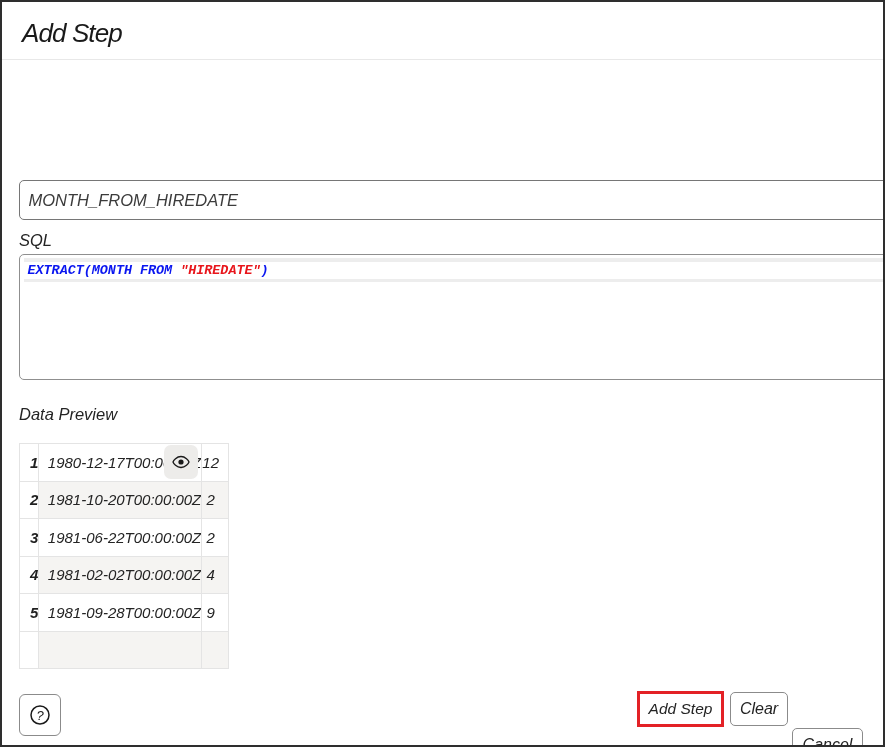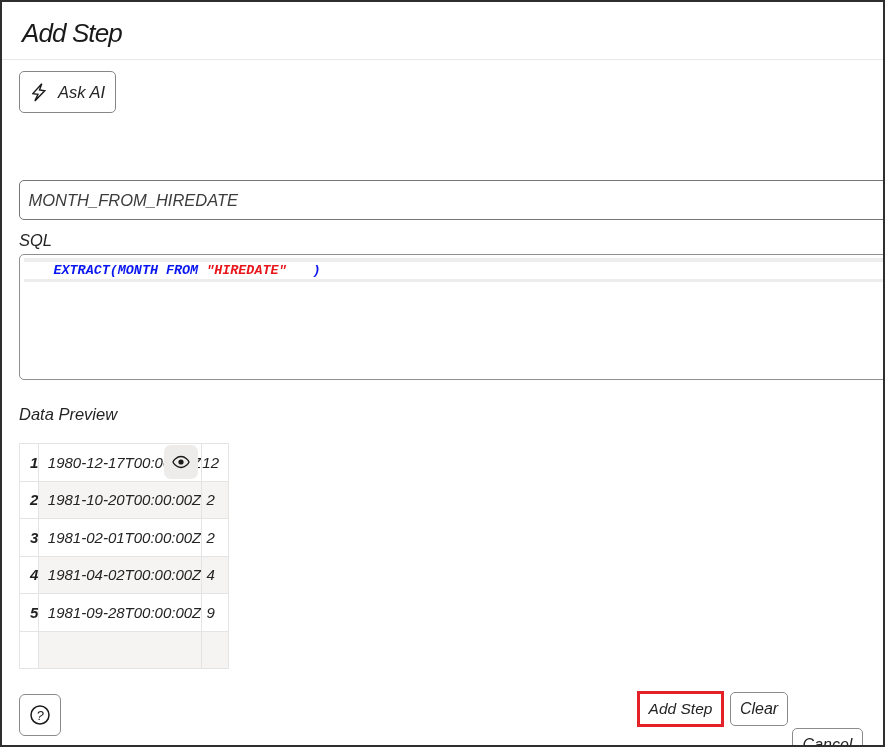--- a/index.html
+++ b/index.html
@@ -16,21 +16,21 @@
 .radio { position:absolute; width:17px; height:17px; border-radius:50%; border:2px solid #1a1a1a; background:#fff; }
 .radio.sel::after { content:""; position:absolute; left:2.5px; top:2.5px; width:8px; height:8px; border-radius:50%; background:#1a1a1a; }
 .rlabel { position:absolute; top:0px; font-size:16.5px; color:#242424; }
 .nameinput { position:absolute; left:19px; width:875px; top:180px; height:40px; border:1px solid #767676; border-radius:5px; background:#fff; }
 .nameinput span { position:absolute; left:8.5px; top:10px; font-size:16.5px; color:#3c3c3c; }
 .sqllabel { position:absolute; left:19px; top:231px; font-size:16.5px; color:#242424; }
 .editor { position:absolute; left:19px; width:875px; top:254px; height:126px; border:1px solid #8f8f8f; border-radius:5px; background:#fff; overflow:hidden; }
 .lineband { position:absolute; left:4px; right:0; top:3px; height:24px; background:#ededed; }
 .linewhite { position:absolute; left:4px; right:0; top:7px; height:17px; background:#fff; }
 .code { position:absolute; left:7.5px; top:7.5px; font-family:"Liberation Mono", monospace; font-size:13.4px; font-weight:bold; white-space:pre; }
-.kw { color:#0a16f0;margin-left:26px; }
+.kw { color:#0a16f0; }
 .str { color:#e8151b; }
 .dplabel { position:absolute; left:19px; top:405px; font-size:16.5px; color:#242424; }
 .tablewrap { position:absolute; left:19px; top:443px; width:540px; height:240px; overflow:hidden; }
 table { border-collapse:collapse; table-layout:fixed; }
 td, th { border:1px solid #e4e4e4; padding:0; vertical-align:middle; font-size:15px; overflow:hidden; white-space:nowrap; }
 th { height:37px; text-align:left; font-size:14px; color:#111; padding-bottom:4px; }
 td { height:37.5px; }
 .c1 { width:99px; }
 .c2 { width:169px; }
 .c3 { width:270px; }
@@ -47,26 +47,20 @@
 .addstep { left:640px; top:694px; width:81px; height:30px; line-height:29px; border:none; font-size:15.5px; }
 .clear { left:730px; top:692px; width:58px; height:34px; line-height:32px; }
 .cancel { left:792px; top:728px; width:71px; height:34px; line-height:32px; }
 </style>
 </head>
 <body>
 <div id="app">
   <div class="title">Add Step</div>
   <div class="hdiv"></div>
 
-  <div class="askai">
-    <svg width="14" height="19" viewBox="0 0 14 19">
-      <path d="M9.8 0.7 L0.8 10.6 L6.0 11.4 L2.9 17.9 L12.7 7.8 L7.5 6.9 Z" fill="none" stroke="#1a1a1a" stroke-width="1.4" stroke-linejoin="miter"></path>
-    </svg>
-    <span>Ask AI</span>
-  </div>
 
 
   <div class="nameinput">
       <span>MONTH_FROM_HIREDATE</span>
     </div>
 
   <div class="sqllabel">SQL</div>
   <div class="editor">
     <div class="lineband"></div>
     <div class="linewhite"></div>
@@ -88,26 +82,26 @@
               </div></td>
         <td class="numcell">12</td>
       </tr>
       <tr class="stripe">
         <td class="rownum">2</td>
         <td class="datecell">1981-10-20T00:00:00Z</td>
         <td class="numcell">2</td>
       </tr>
       <tr>
         <td class="rownum">3</td>
-        <td class="datecell">1981-02-01T00:00:00Z</td>
+        <td class="datecell">1981-06-22T00:00:00Z</td>
         <td class="numcell">2</td>
       </tr>
       <tr class="stripe">
         <td class="rownum">4</td>
-        <td class="datecell">1981-04-02T00:00:00Z</td>
+        <td class="datecell">1981-02-02T00:00:00Z</td>
         <td class="numcell">4</td>
       </tr>
       <tr>
         <td class="rownum">5</td>
         <td class="datecell">1981-09-28T00:00:00Z</td>
         <td class="numcell">9</td>
       </tr>
       <tr class="stripe">
         <td class="rownum"></td>
         <td class="datecell"></td>

